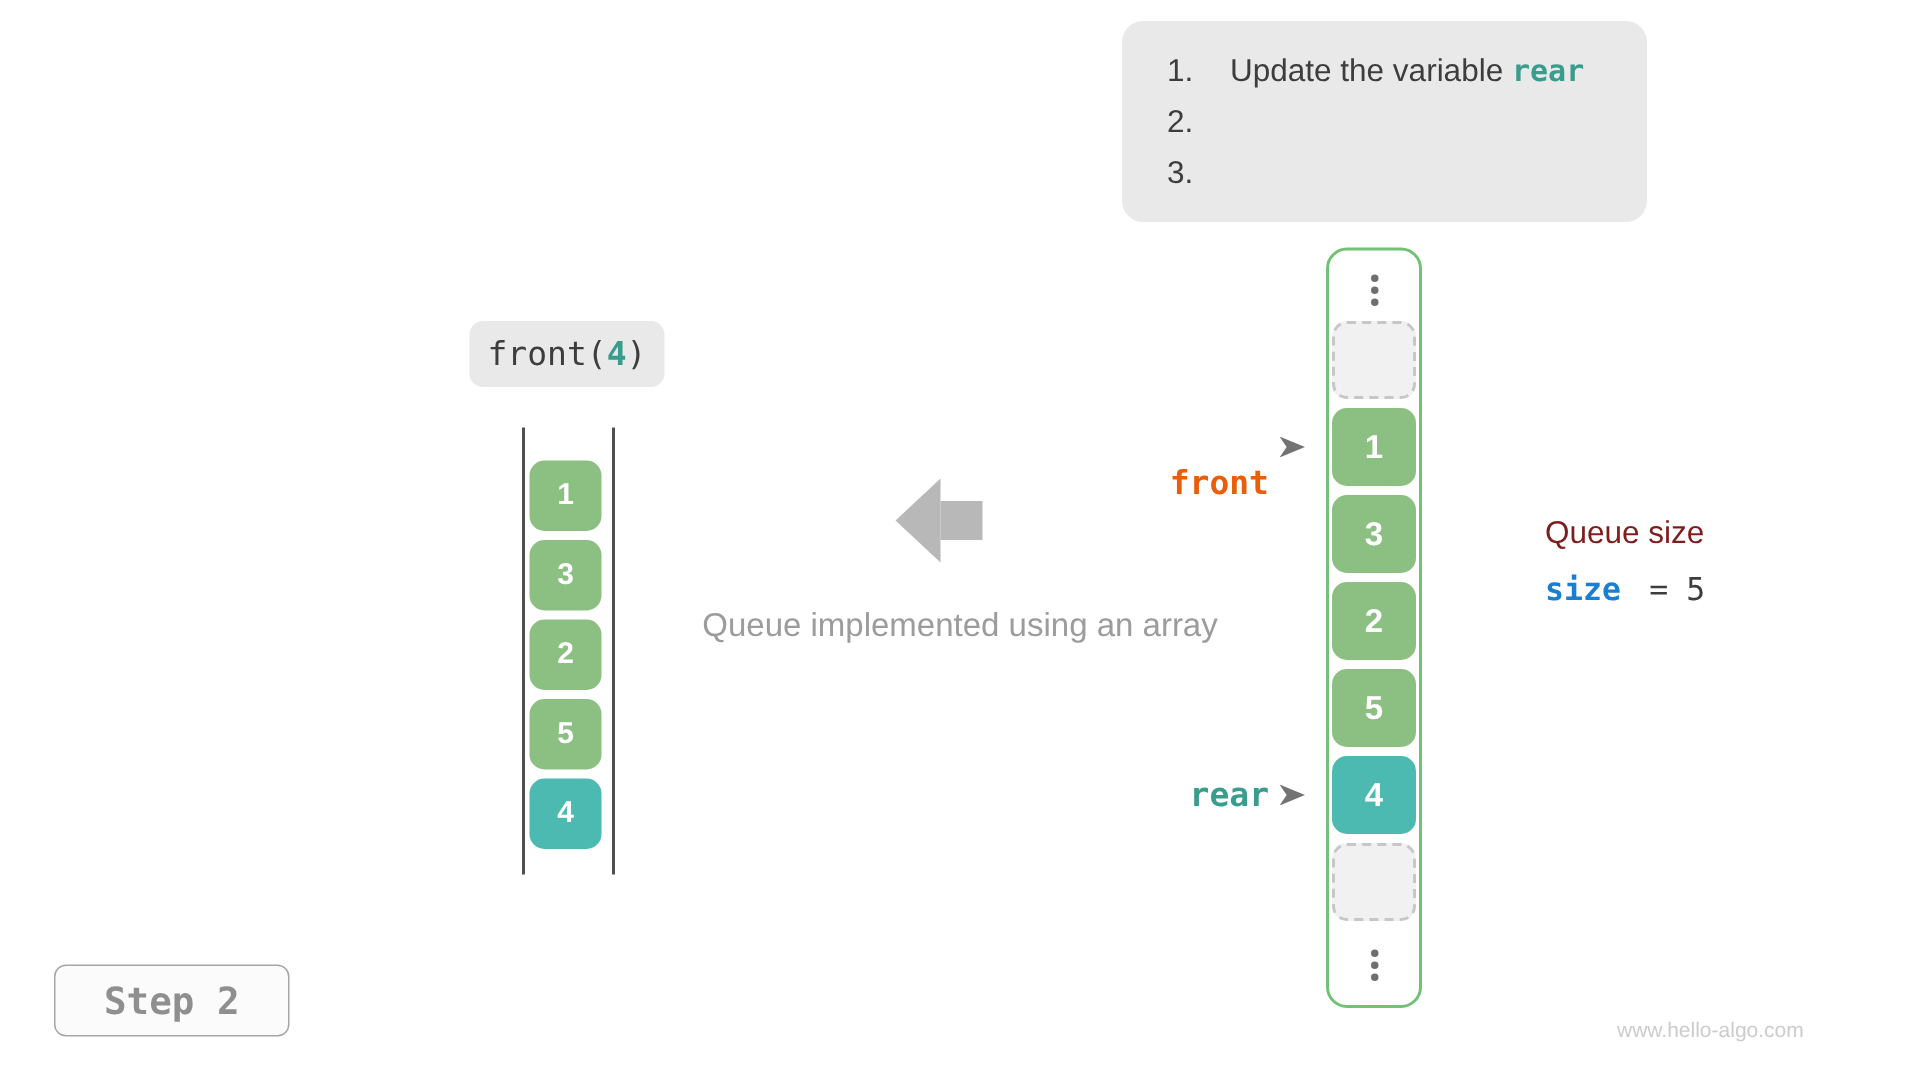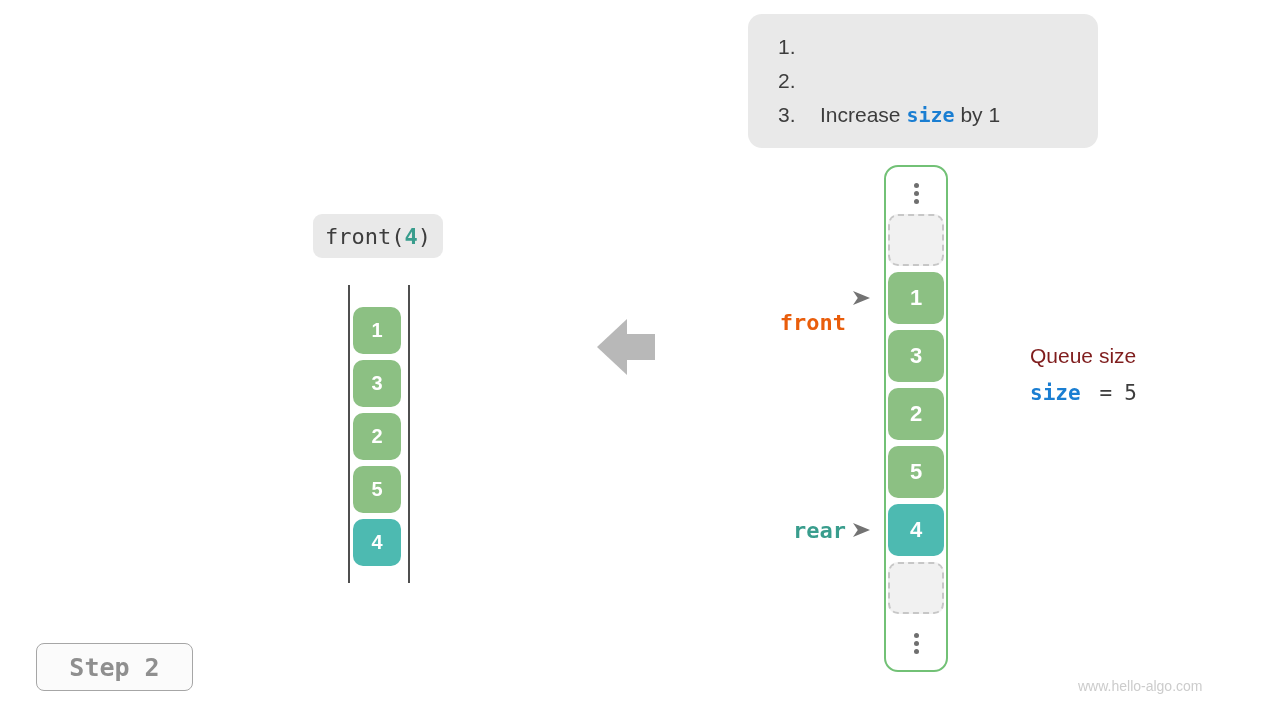--- a/index.html
+++ b/index.html
@@ -97,27 +97,27 @@
     font-size:14px;color:var(--watermark);}
 </style>
 </head>
 <body>
 
 <div class="stage">
 
   <div class="instruction-panel">
     <div class="instr-row">
       <span class="instr-num">1.</span>
+      <span class="instr-text"><span>Update the variable </span><span class="code teal">rear</span><span></span></span>
     </div>
     <div class="instr-row">
       <span class="instr-num">2.</span>
     </div>
     <div class="instr-row">
       <span class="instr-num">3.</span>
-      <span class="instr-text"><span>Increase </span><span class="code blue">size</span><span> by 1</span></span>
     </div>
   </div>
 
   <div class="push-badge">
     <span>front(</span>
       <span class="arg">4</span>
       <span>)</span>
   </div>
 
   <div class="queue-line left"></div>
@@ -128,20 +128,21 @@
     <div class="qbox">2</div>
     <div class="qbox">5</div>
     <div class="qbox new">4</div>
   </div>
 
   <div class="big-arrow">
     <div class="arrow-head"></div>
     <div class="arrow-stem"></div>
   </div>
 
+  <div class="caption">Queue implemented using an array</div>
 
   <div class="array-container">
     <div class="dots top">
       <div class="dot"></div>
       <div class="dot"></div>
       <div class="dot"></div>
     </div>
     <div class="cell dashed c-empty-top"></div>
     <div class="cell filled c0">1</div>
     <div class="cell filled c1">3</div>

